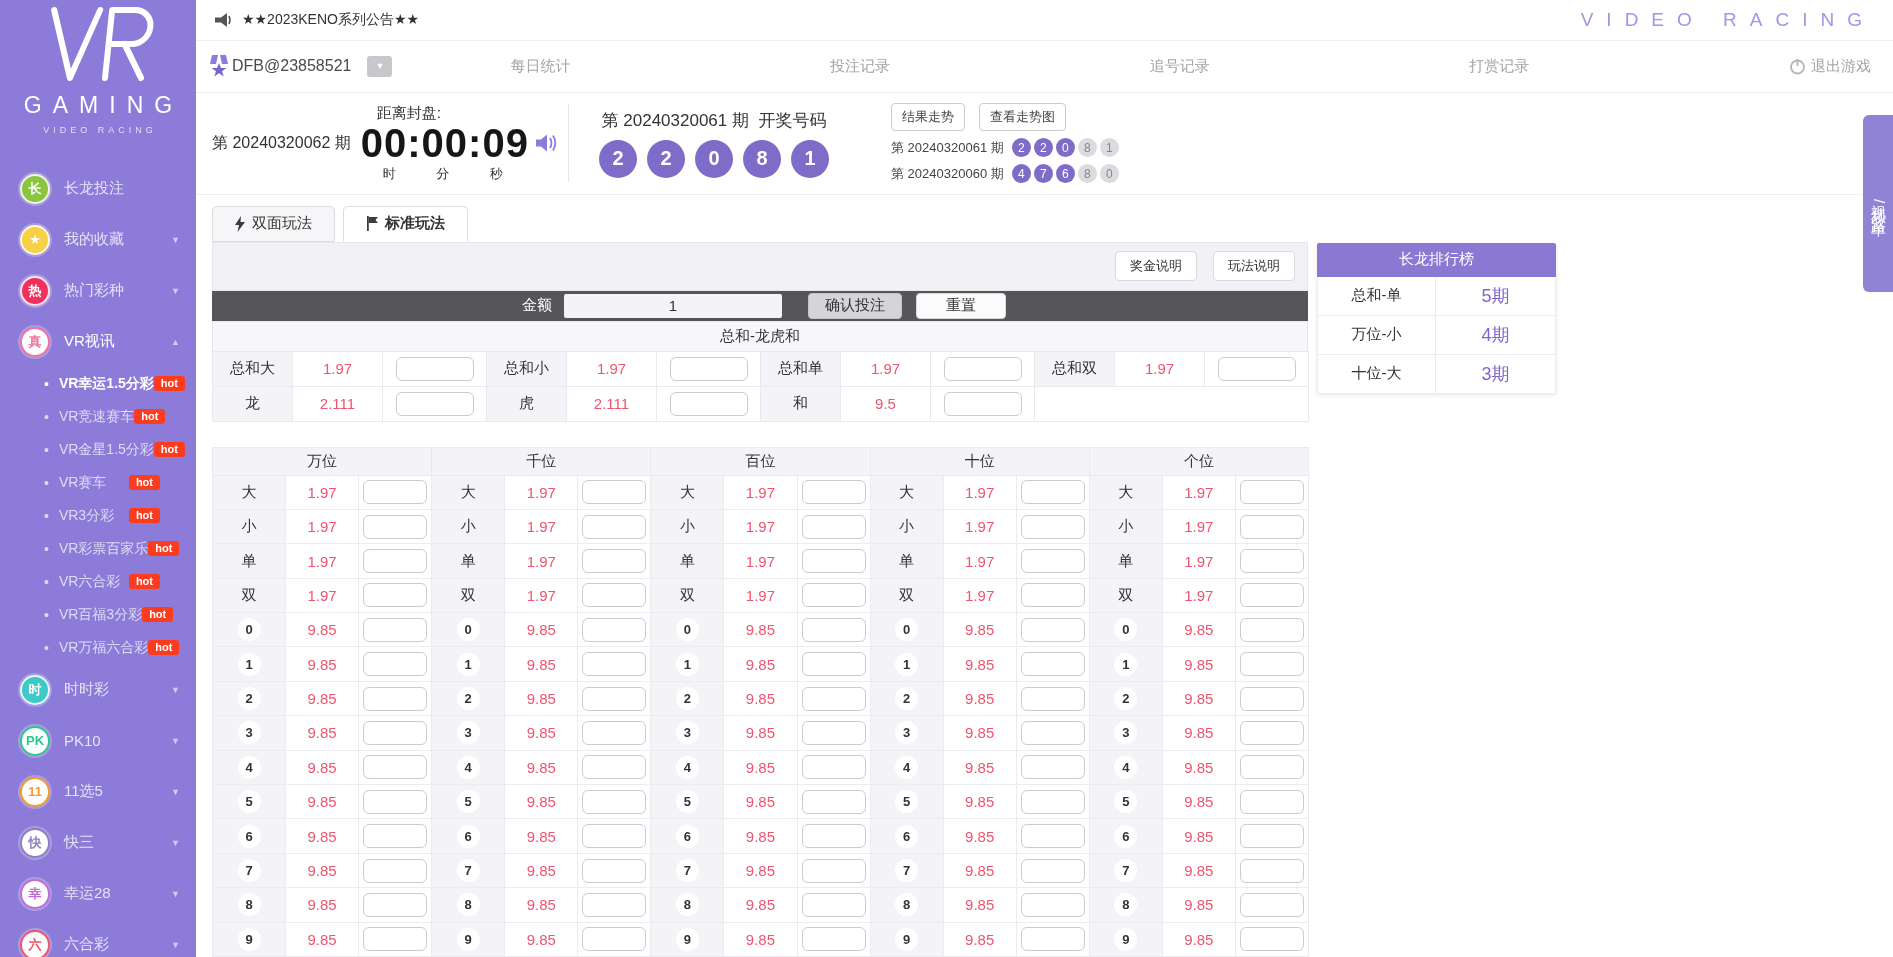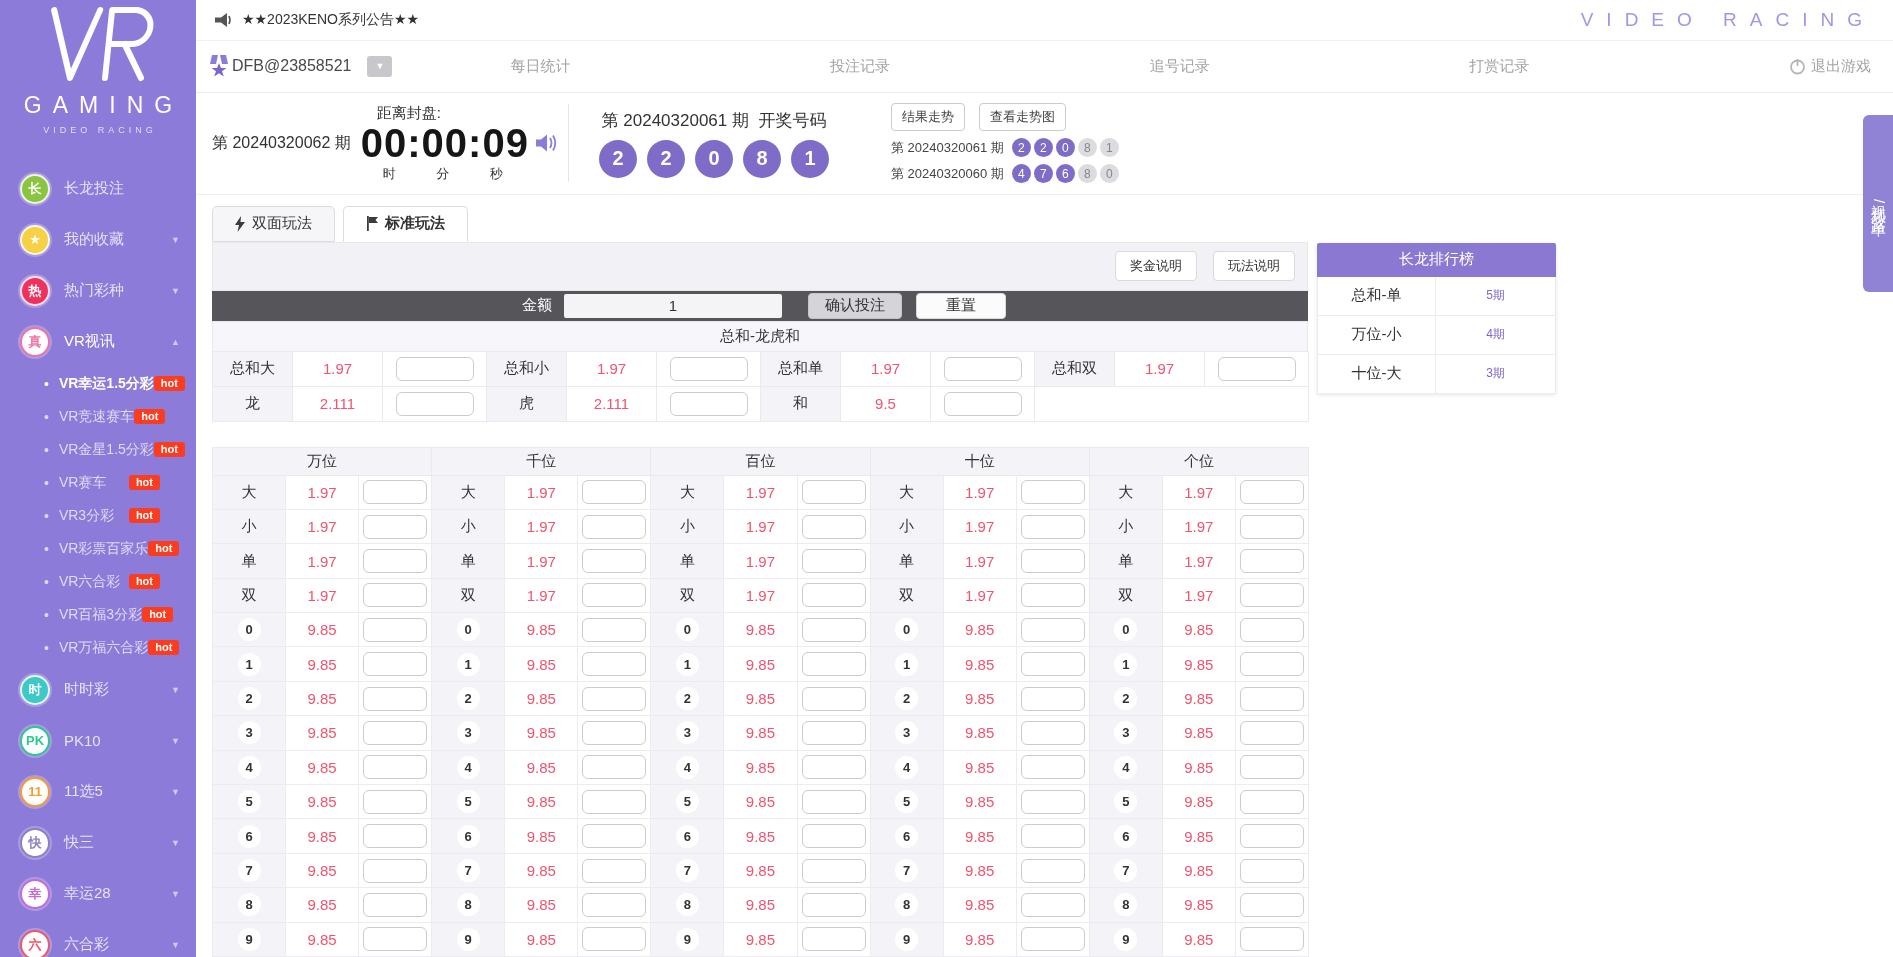--- a/index.html
+++ b/index.html
@@ -102,21 +102,21 @@
   .pos-table th { border:1px solid #e9e9ee; background:#f3f3f8; height:28px; font-size:15px; font-weight:normal; color:#333; }
   .pos-table td { border:1px solid #ebebf0; height:34.4px; text-align:center; }
   .pos-table .bet-input { width:64px; }
   .digit-circle { display:inline-flex; width:23px; height:23px; border-radius:50%; background:#fff; align-items:center; justify-content:center; font-size:13px; font-weight:bold; color:#333; }
 
   
   .dragon { position:absolute; left:1121px; top:150px; width:239px; box-shadow:0 1px 4px rgba(0,0,0,.1); background:#fff; }
   .dragon-head { height:34px; background:#8a78d2; color:#fff; font-size:15px; display:flex; align-items:center; justify-content:center; border-radius:2px 2px 0 0; }
   .dragon-row { display:flex; height:39px; border:1px solid #ebebf0; border-top:none; }
   .dragon-label { width:118px; display:flex; align-items:center; justify-content:center; font-size:15px; color:#333; border-right:1px solid #ebebf0; }
-  .dragon-val { flex:1; display:flex; align-items:center; justify-content:center; font-size:12px; color:#8066cc; }
+  .dragon-val { flex:1; display:flex; align-items:center; justify-content:center; font-size:18px; color:#8066cc; }
 
   
   .side-tab { position:absolute; right:0; top:22px; width:30px; height:177px; background:#9083d6; border-radius:6px 0 0 6px;
               writing-mode:vertical-rl; display:flex; align-items:center; justify-content:center; color:#fff; font-size:15px; letter-spacing:3px; cursor:pointer; }
   svg { display:block; }
 </style>
 </head>
 <body>
 
 <div class="app">

